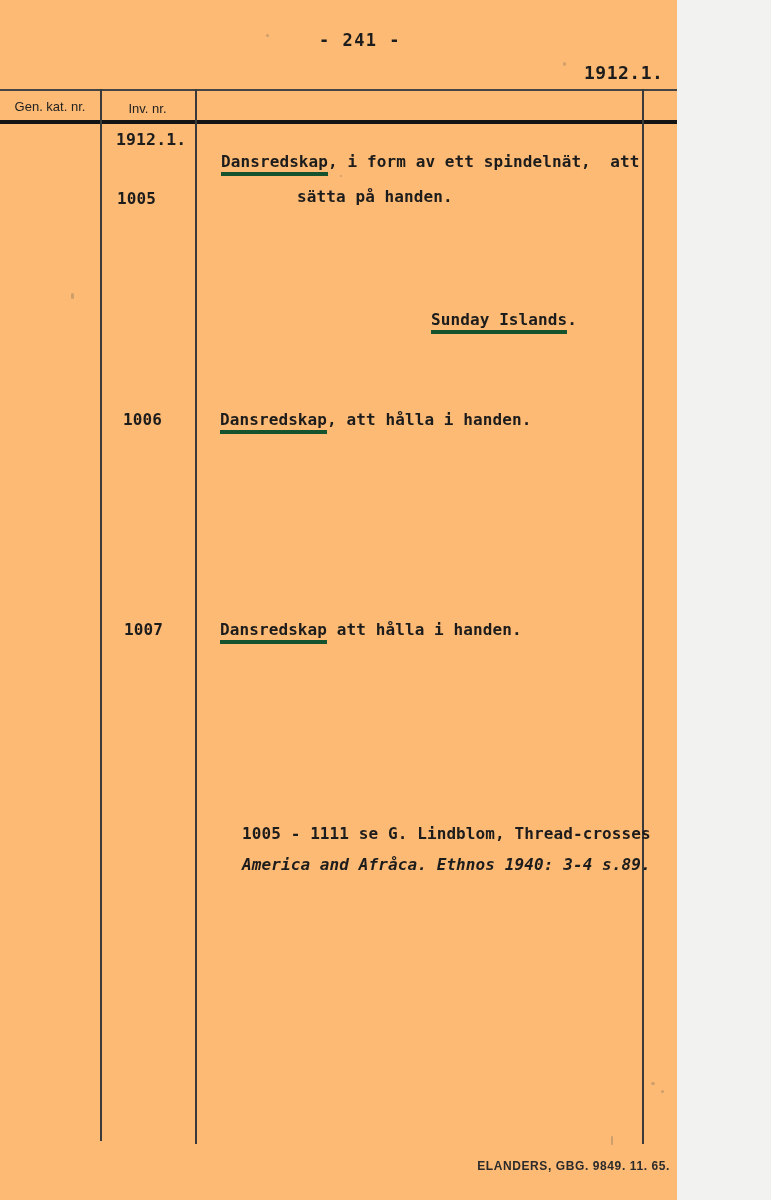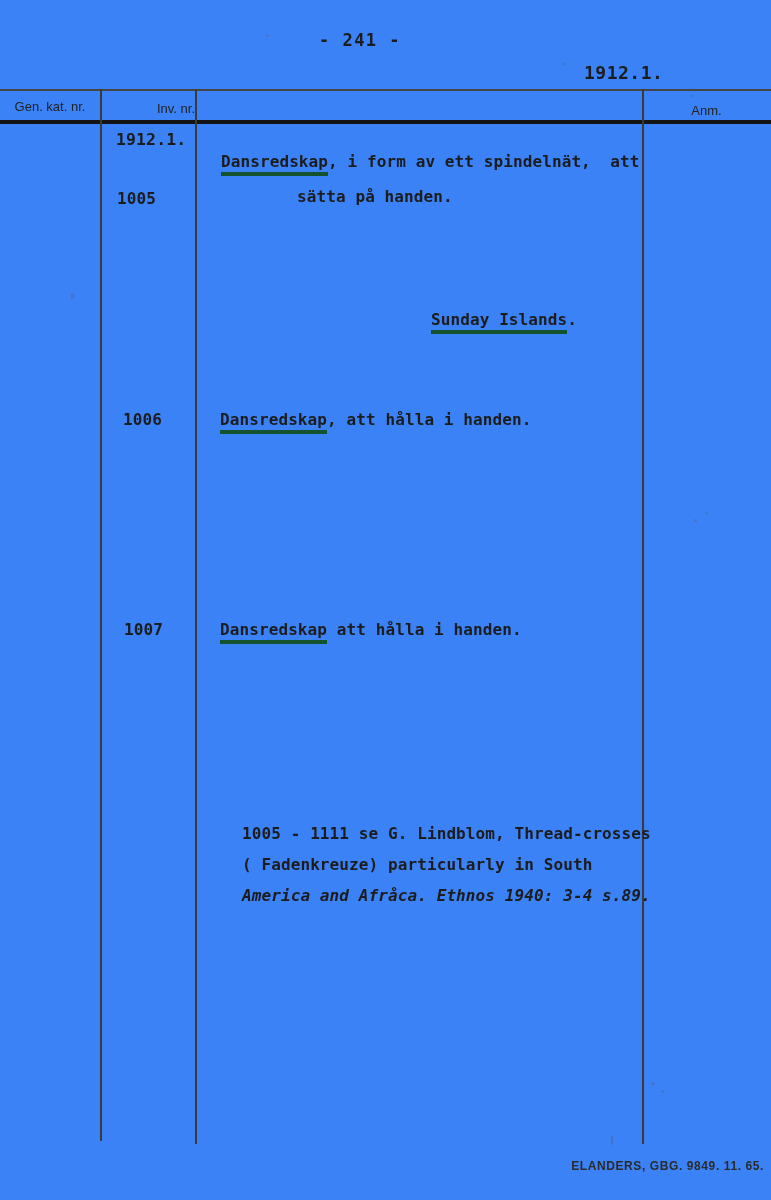--- a/index.html
+++ b/index.html
@@ -3,22 +3,22 @@
 <meta charset="utf-8">
 <style>
   html, body { margin: 0; padding: 0; }
   body {
     width: 771px; height: 1200px;
     background: #f2f2f0;
     font-family: "DejaVu Sans Mono", monospace;
   }
   .page {
     position: relative;
-    width: 771px; height: 1200px;
-    background: #3b82f6;
+    width: 677px; height: 1200px;
+    background: #fdba74;
     overflow: hidden;
     color: #1c1c1c;
   }
   .abs { position: absolute; }
 
   
   .tw {
     font-family: "DejaVu Sans Mono", monospace;
     font-weight: bold;
     font-size: 16px;
@@ -90,40 +90,39 @@
   <div class="page-number tw">- 241 -</div>
   <div class="section-ref tw">1912.1.</div>
 
   <div class="rule-h" style="top:89px; height:2px; background:#454545;"></div>
   <div class="rule-h" style="top:120px; height:4px; background:#141414;"></div>
   <div class="rule-v" style="left:100px; top:89px; height:1052px;"></div>
   <div class="rule-v" style="left:195px; top:89px; height:1055px;"></div>
   <div class="rule-v" style="left:642px; top:89px; height:1055px;"></div>
 
   <div class="form-label" style="left:0; top:99px; width:100px;">Gen. kat. nr.</div>
-  <div class="form-label" style="left:100px; top:101px; width:95px;text-align:right;">Inv. nr.</div>
+  <div class="form-label" style="left:100px; top:101px; width:95px;">Inv. nr.</div>
   <div class="form-label" style="left:642px; top:103px; width:129px;">Anm.</div>
 
   <div class="abs tw" style="left:116px; top:129px; font-size:16.5px;">1912.1.</div>
 
   <div class="abs tw" style="left:117px; top:151px;margin-top:37px;">1005</div>
   <div class="abs tw" style="left:221px; top:151px;"><span class="u">Dansredskap</span><span>, i form av ett spindelnät,  att</span></div>
   <div class="abs tw" style="left:297px; top:186px;">sätta på handen.</div>
 
   <div class="abs tw" style="left:431px; top:309px;"><span class="u">Sunday Islands</span><span>.</span></div>
 
   <div class="abs tw" style="left:123px; top:409px;">1006</div>
   <div class="abs tw" style="left:220px; top:409px;"><span class="u">Dansredskap</span><span>, att hålla i handen.</span></div>
 
   <div class="abs tw" style="left:124px; top:619px;">1007</div>
   <div class="abs tw" style="left:220px; top:619px;"><span class="u">Dansredskap</span><span> att hålla i handen.</span></div>
 
   <div class="abs" style="left:242px; top:818px;">
     <div class="tw" style="line-height:31px;">1005 - 1111 se G. Lindblom, Thread-crosses</div>
-    <div class="tw" style="line-height:31px;">( Fadenkreuze) particularly in South</div>
     <div class="tw" style="line-height:31px;font-style:italic;">America and Afråca. Ethnos 1940: 3-4 s.89.</div>
   </div>
 
   <div class="printer-mark">ELANDERS, GBG. 9849. 11. 65.</div>
 
   <div class="speck" style="left:71px; top:293px; width:3px; height:6px; border-radius:2px;"></div>
   <div class="speck" style="left:266px; top:34px; width:3px; height:3px;"></div>
   <div class="speck" style="left:694px; top:519px; width:3px; height:3px;"></div>
   <div class="speck" style="left:705px; top:512px; width:3px; height:2px;"></div>
   <div class="speck" style="left:651px; top:1082px; width:4px; height:3px;"></div>

